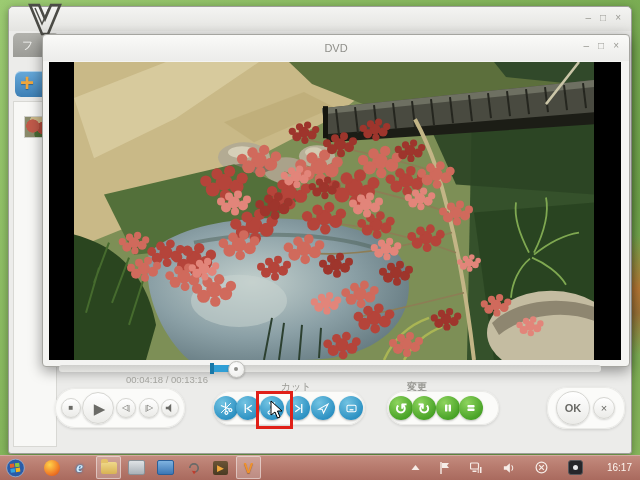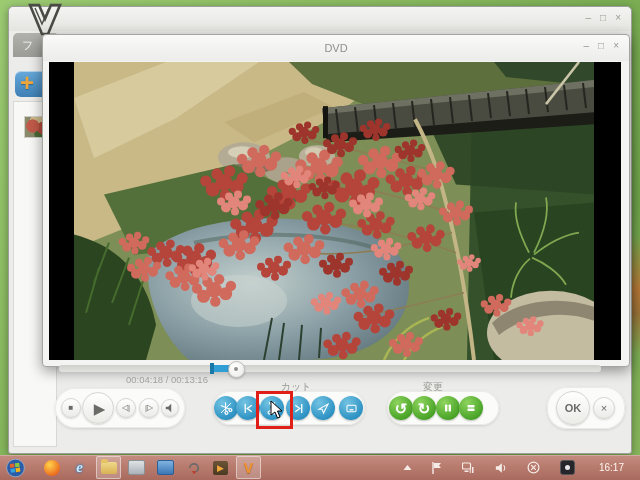--- a/index.html
+++ b/index.html
@@ -42,21 +42,21 @@
   .video-frame svg{display:block;width:100%;height:100%;}
   
   .seek-track{left:16px;top:330px;width:542px;height:7px;background:linear-gradient(180deg,#cfcfcc,#e2e2df);border-radius:3px;}
   .seek-sel{left:154px;top:0;width:17px;height:7px;background:#2f9fd6;}
   .seek-sel-start{left:151px;top:-2px;width:4px;height:11px;background:#1878a8;}
   .seek-handle{left:185px;top:326px;width:15px;height:15px;border-radius:50%;
     background:radial-gradient(circle at 40% 35%,#ffffff,#e8e8e5);border:1px solid #bdbdb9;box-shadow:0 1px 2px rgba(0,0,0,.25);}
   .seek-handle::after{content:"";position:absolute;left:5px;top:5px;width:4px;height:4px;border-radius:50%;background:#8f8f8b;}
   .time-label{left:66px;top:339px;width:116px;text-align:center;font-size:9.5px;color:#a2a29d;}
   .grp-label{top:345px;font-size:10px;color:#9a9a95;text-align:center;width:60px;}
-  .lbl-cut{left:223px;} .lbl-change{left:360px;}
+  .lbl-cut{left:223px;} .lbl-change{left:344px;font-weight:bold;}
   
   .pill{background:#fbfbf9;border-radius:20px;box-shadow:0 1px 3px rgba(0,0,0,.13),inset 0 0 0 1px #ebebe8;}
   .pill-play{left:12px;top:353px;width:130px;height:40px;}
   .pill-cut{left:170px;top:356px;width:152px;height:34px;}
   .pill-change{left:344px;top:356px;width:112px;height:34px;}
   .pill-ok{left:504px;top:352px;width:78px;height:42px;}
   
   .cbtn{position:absolute;border-radius:50%;display:flex;align-items:center;justify-content:center;box-sizing:border-box;}
   .wbtn{background:linear-gradient(180deg,#ffffff,#ebebe8);border:1px solid #d6d6d2;box-shadow:0 1px 2px rgba(0,0,0,.15);color:#6a6a66;}
   .bbtn{background:radial-gradient(circle at 35% 28%,#72c3e2,#2f93c4 70%,#1f7fb0);box-shadow:0 1px 2px rgba(0,0,0,.25);color:#fff;}
@@ -87,21 +87,21 @@
   .tooltip{left:265px;top:419px;height:16px;line-height:16px;background:#fcfcfa;border:1px solid #8f8f8a;
     box-shadow:1px 1px 2px rgba(0,0,0,.25);font-size:8.5px;color:#3c3c3a;padding:0 4px;white-space:nowrap;z-index:40;}
   .cursor{left:270px;top:400px;z-index:50;}
   
   .taskbar{left:0;top:455px;width:640px;height:25px;
     background:linear-gradient(180deg,#c48d80 0%,#b87c6f 45%,#a96a5e 100%);
     box-shadow:inset 0 1px 0 rgba(255,255,255,.25);z-index:60;}
   .tb-icon{position:absolute;top:3px;width:19px;height:19px;display:flex;align-items:center;justify-content:center;}
   .tb-hl{position:absolute;top:1px;width:25px;height:23px;background:rgba(255,255,255,.22);
     border:1px solid rgba(255,255,255,.45);border-radius:2px;box-sizing:border-box;}
-  .tray{position:absolute;right:0;top:0;height:25px;display:flex;align-items:center;gap:20px;padding-right:16px;}
+  .tray{position:absolute;right:0;top:0;height:25px;display:flex;align-items:center;gap:20px;padding-right:8px;}
   .tray-glyph{color:#f6ece7;display:flex;align-items:center;}
   .clock{font-size:10px;color:#fdf5ef;padding-left:4px;}
   .folder-ic{width:16px;height:12px;background:linear-gradient(180deg,#f0d98a,#d8b254);border-radius:2px;position:relative;}
   .folder-ic::before{content:"";position:absolute;left:0;top:-3px;width:7px;height:4px;background:#e4c268;border-radius:2px 2px 0 0;}
   .ie-ic{color:#cfe8f8;font-size:15px;font-weight:bold;font-family:"Liberation Serif",serif;font-style:italic;text-shadow:0 0 2px #2a7fc0,0 0 3px #2a7fc0;}
   .ff-ic{width:16px;height:16px;border-radius:50%;background:radial-gradient(circle at 35% 30%,#ffd24a,#f2842a 55%,#d9470f);}
   .appwin-ic{width:15px;height:13px;background:linear-gradient(180deg,#dfe3e6,#aab2b8);border:1px solid #8a9298;border-radius:2px;}
   .display-ic{width:15px;height:13px;background:linear-gradient(180deg,#7fb3e0,#3c77b5);border:1px solid #2a5f98;border-radius:2px;}
   .media-ic{width:15px;height:14px;background:linear-gradient(180deg,#6b5436,#4a3a22);border-radius:2px;color:#f2a93c;font-size:9px;display:flex;align-items:center;justify-content:center;}
   .fm-ic{color:#f0922c;font-size:14px;font-weight:bold;text-shadow:0 1px 1px rgba(120,60,0,.5);}

